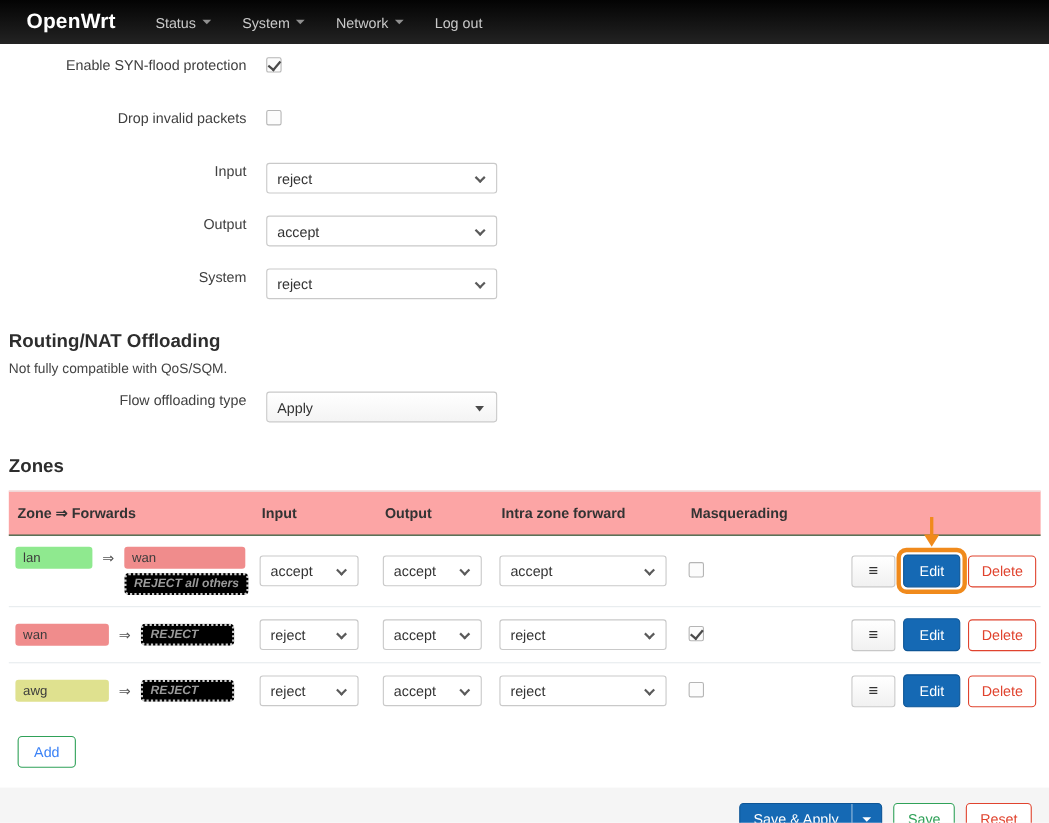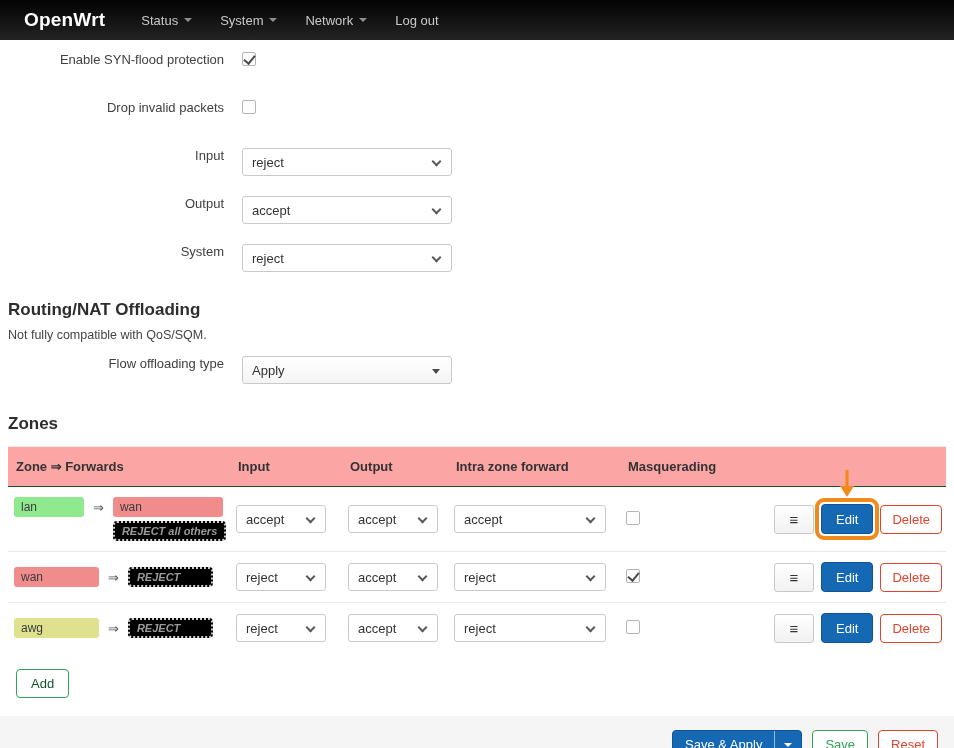--- a/index.html
+++ b/index.html
@@ -48,21 +48,21 @@
   .bw70 { width: 70px; } .bw110 { width: 110px; } .bw85 { width: 85px; }
   .fwd-arrow { color: #555; font-size: 13px; padding-top: 3px; }
   .fwd-stack { display: flex; flex-direction: column; gap: 4px; align-items: flex-start; }
   .dashed { border: 2px dotted #cccccc; border-radius: 4px; color: #9a9a9a; font-style: italic; font-weight: bold; font-size: 11px; padding: 2px 7px; background: #000000; display: inline-block; }
   .btn-cell { display: flex; gap: 7px; justify-content: flex-end; align-items: center; padding-right: 6px; }
   
   .btn { border-radius: 4px; font-size: 13px; padding: 5px 12px; cursor: pointer; display: inline-flex; align-items: center; justify-content: center; background: #fff; }
   .btn-menu { border: 1px solid #c8c8c8; background: linear-gradient(#ffffff,#f1f1f1); color: #333; width: 40px; height: 29px; font-size: 15px; border-radius: 3px; }
   .btn-edit { background: #1569b4; border: 1px solid #0d5596; color: #fff; height: 30px; padding: 5px 14px; }
   .btn-delete { border: 1px solid #e0432e; color: #e0432e; height: 29px; padding: 5px 11px; }
-  .btn-add { border: 1px solid #2fa158; color: #14532d; height: 29px; padding: 5px 14px; margin: 16px 0 0 8px; text-align: center; }
+  .btn-add { border: 1px solid #2fa158; color: #3b82f6; height: 29px; padding: 5px 14px; margin: 16px 0 0 8px; text-align: center; }
   .btn-save { border: 1px solid #2fa158; color: #2fa158; height: 29px; }
   .btn-reset { border: 1px solid #e0432e; color: #e0432e; height: 29px; }
   
   .btn-saveapply { display: inline-flex; background: #1569b4; border: 1px solid #0d5596; border-radius: 4px; color: #fff; height: 29px; cursor: pointer; }
   .btn-saveapply .main { padding: 6px 12px; display: flex; align-items: center; }
   .btn-saveapply .split { border-left: 1px solid rgba(255,255,255,.55); padding: 0 9px; display: flex; align-items: center; }
   .btn-saveapply .caret-dn { border-top-color: #fff; }
   
   .pos-rel { position: relative; display: inline-flex; }
   .ann-ring { position: absolute; inset: -6px; border: 4px solid #f08a1c; border-radius: 9px; pointer-events: none; z-index: 5; }

